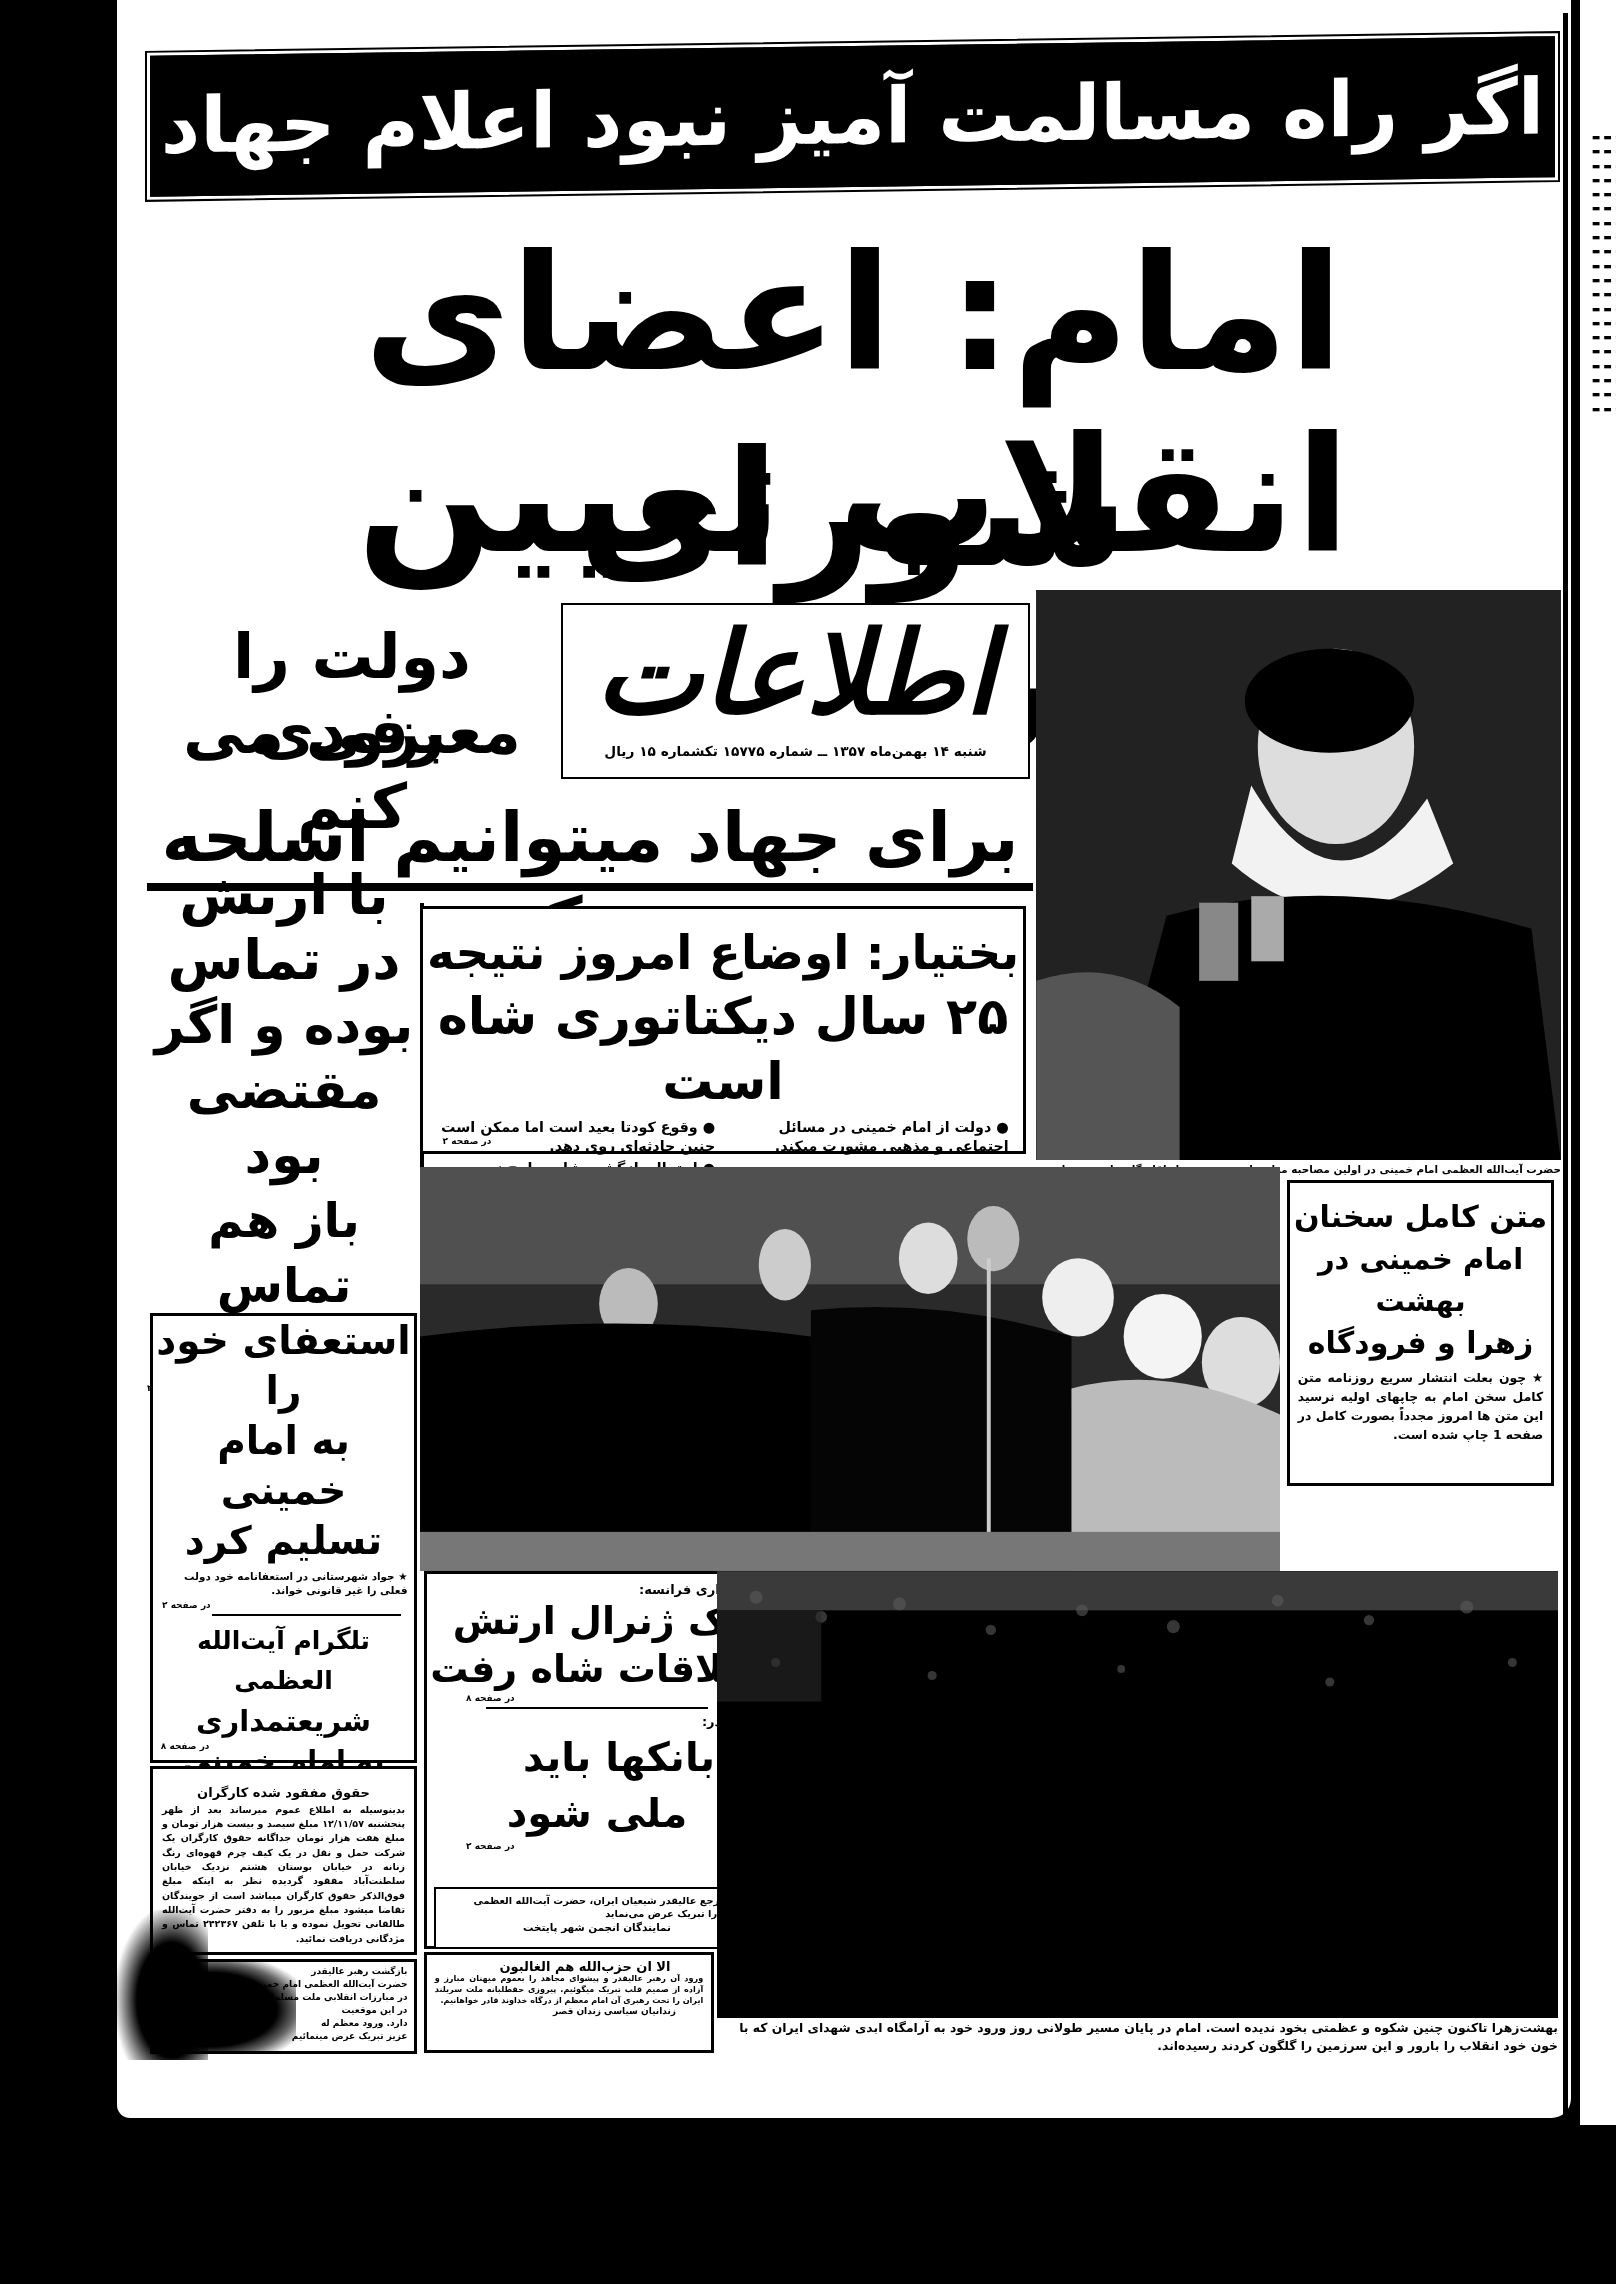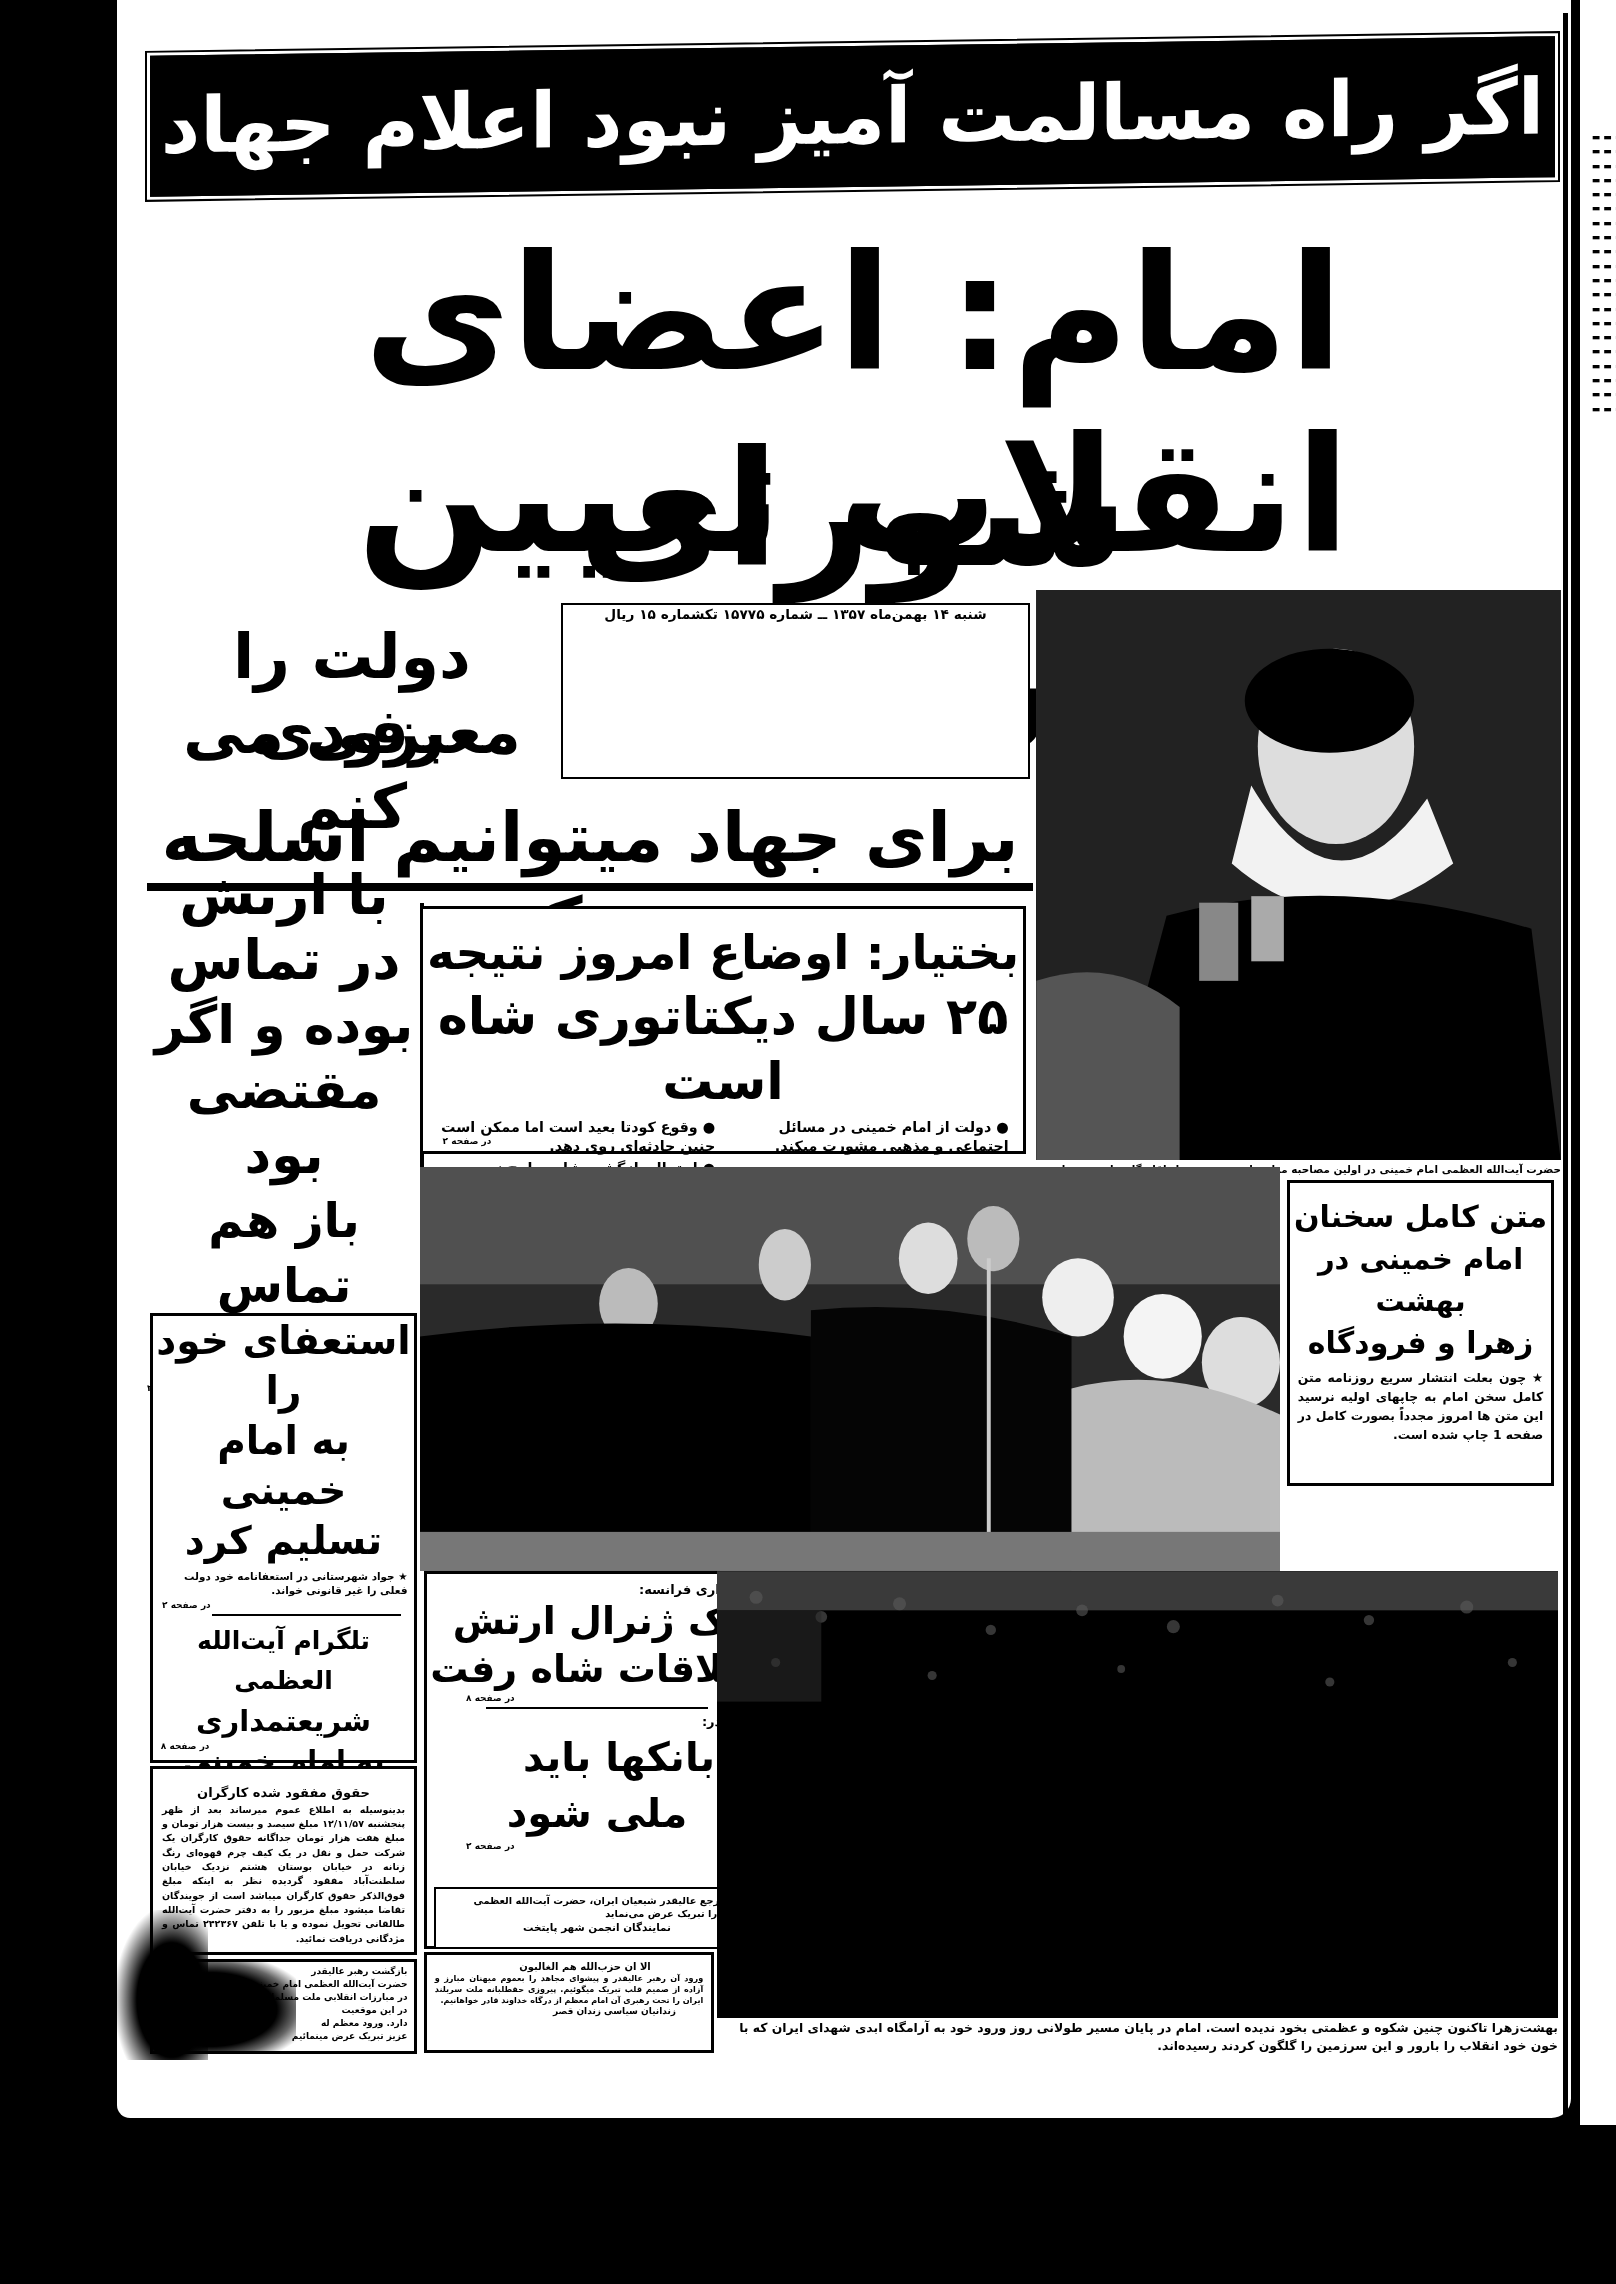--- a/index.html
+++ b/index.html
@@ -34,20 +34,21 @@
   <div class="rtl hl" style="color:#fff; font-size:77px; line-height:137px; letter-spacing:-2.6px;">اگر راه مسالمت آمیز نبود اعلام جهاد میکنم</div>
 </div>
 
 <div class="abs rtl hl" style="left:143px; top:216px; width:1421px; height:196px; font-size:160px; line-height:196px; letter-spacing:-6.5px;">امام: اعضای شورای</div>
 <div class="abs rtl hl" style="left:143px; top:398px; width:1421px; height:196px; font-size:160px; line-height:196px; letter-spacing:-6.5px;">انقلاب تعیین شدند</div>
 
 <div class="abs rtl hl" style="left:150px; top:619px; width:404px; font-size:62px; line-height:75px;">دولت را بزودی</div>
 <div class="abs rtl hl" style="left:150px; top:694px; width:404px; font-size:62px; line-height:75px;">معرفی می کنم</div>
 
 <div class="box" style="left:561px; top:603px; width:469px; height:176px; border-width:2.6px;">
+  <div class="rtl" style="font-family:'DejaVu Serif', serif; font-weight:bold; font-style:italic; font-size:114px; line-height:137px; letter-spacing:2.6px;">اطلاعات</div>
   <div class="rtl small" style="font-size:13.7px; line-height:19.6px; padding:0 13px;">شنبه ۱۴ بهمن‌ماه ۱۳۵۷ ــ شماره ۱۵۷۷۵ تکشماره ۱۵ ریال</div>
 </div>
 
 <div class="photo" style="left:1036px; top:590px; width:525px; height:570px; background:linear-gradient(180deg,#3a3a3a 0%,#1a1a1a 40%,#000 100%);">
   <svg width="525" height="570" viewBox="0 0 805 875">
     <rect x="0" y="0" width="805" height="875" fill="#222"></rect>
     <ellipse cx="460" cy="240" rx="120" ry="150" fill="#ddd"></ellipse>
     <ellipse cx="450" cy="170" rx="130" ry="80" fill="#000"></ellipse>
     <path d="M330 300 Q460 520 600 320 L640 420 Q460 560 300 420 Z" fill="#f2f2f2"></path>
     <path d="M200 500 Q460 430 760 520 L805 875 L100 875 Z" fill="#000"></path>
@@ -151,21 +152,21 @@
   <div class="rtl hl" style="font-size:40px; line-height:56px;padding-left:44px;">بانکها باید</div>
   <div class="rtl hl" style="font-size:40px; line-height:56px;">ملی شود</div>
   <div class="small" style="direction:rtl; text-align:left; font-size:9px; padding:0 39px;">در صفحه ۲</div>
   <div class="box" style="position:absolute; left:6.5px; right:6.5px; bottom:-2.6px; height:62px; border-width:2.6px;">
     <div class="small" style="direction:rtl; text-align:right; font-size:9.8px; line-height:13px; padding:5.2px 6.5px 0;">ورود مرجع عالیقدر شیعیان ایران، حضرت آیت‌الله العظمی خمینی را تبریک عرض می‌نماید</div>
     <div class="rtl small" style="font-size:10.4px; line-height:14.3px;">نمایندگان انجمن شهر پایتخت</div>
   </div>
 </div>
 
 <div class="box" style="left:424px; top:1952px; width:290px; height:101px; border-width:3.3px;">
-  <div class="rtl small" style="font-size:10px; line-height:13px; margin-top:5.2px;padding-left:32px;">الا ان حزب‌الله هم الغالبون</div>
+  <div class="rtl small" style="font-size:13px; line-height:13px; margin-top:5.2px;padding-left:32px;">الا ان حزب‌الله هم الغالبون</div>
   <div class="small" style="direction:rtl; text-align:justify; font-size:8.1px; line-height:11px; padding:0 7.8px;">ورود آن رهبر عالیقدر و پیشوای مجاهد را بعموم میهنان مبارز و آزاده از صمیم قلب تبریک میگوئیم. پیروزی حقطلبانه ملت سربلند ایران را تحت رهبری آن امام معظم از درگاه خداوند قادر خواهانیم.</div>
   <div class="small" style="direction:rtl; text-align:center; font-size:9px; line-height:11.7px; padding-left:91px;">زندانیان سیاسی زندان قصر</div>
 </div>
 
 <div class="photo" style="left:717px; top:1571px; width:841px; height:447px; background:#000;">
   <svg width="841" height="447" viewBox="0 0 1290 685">
     <rect width="1290" height="685" fill="#000"></rect>
     <rect x="0" y="0" width="1290" height="60" fill="#3a3a3a"></rect>
     <g fill="#5a5a5a" opacity="0.6">
       <circle cx="60" cy="40" r="10"></circle>

